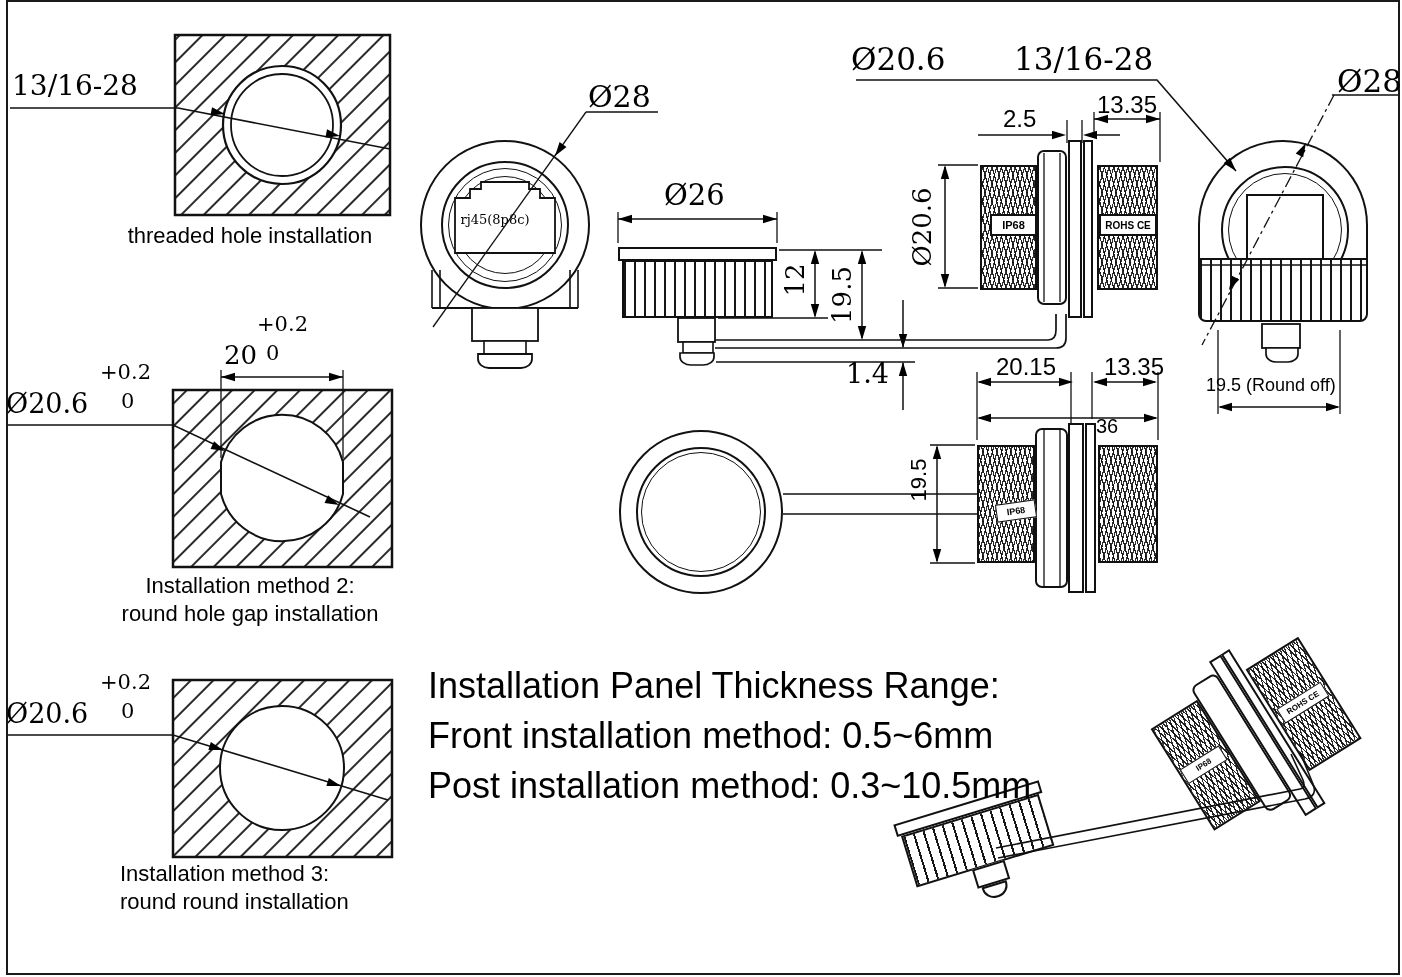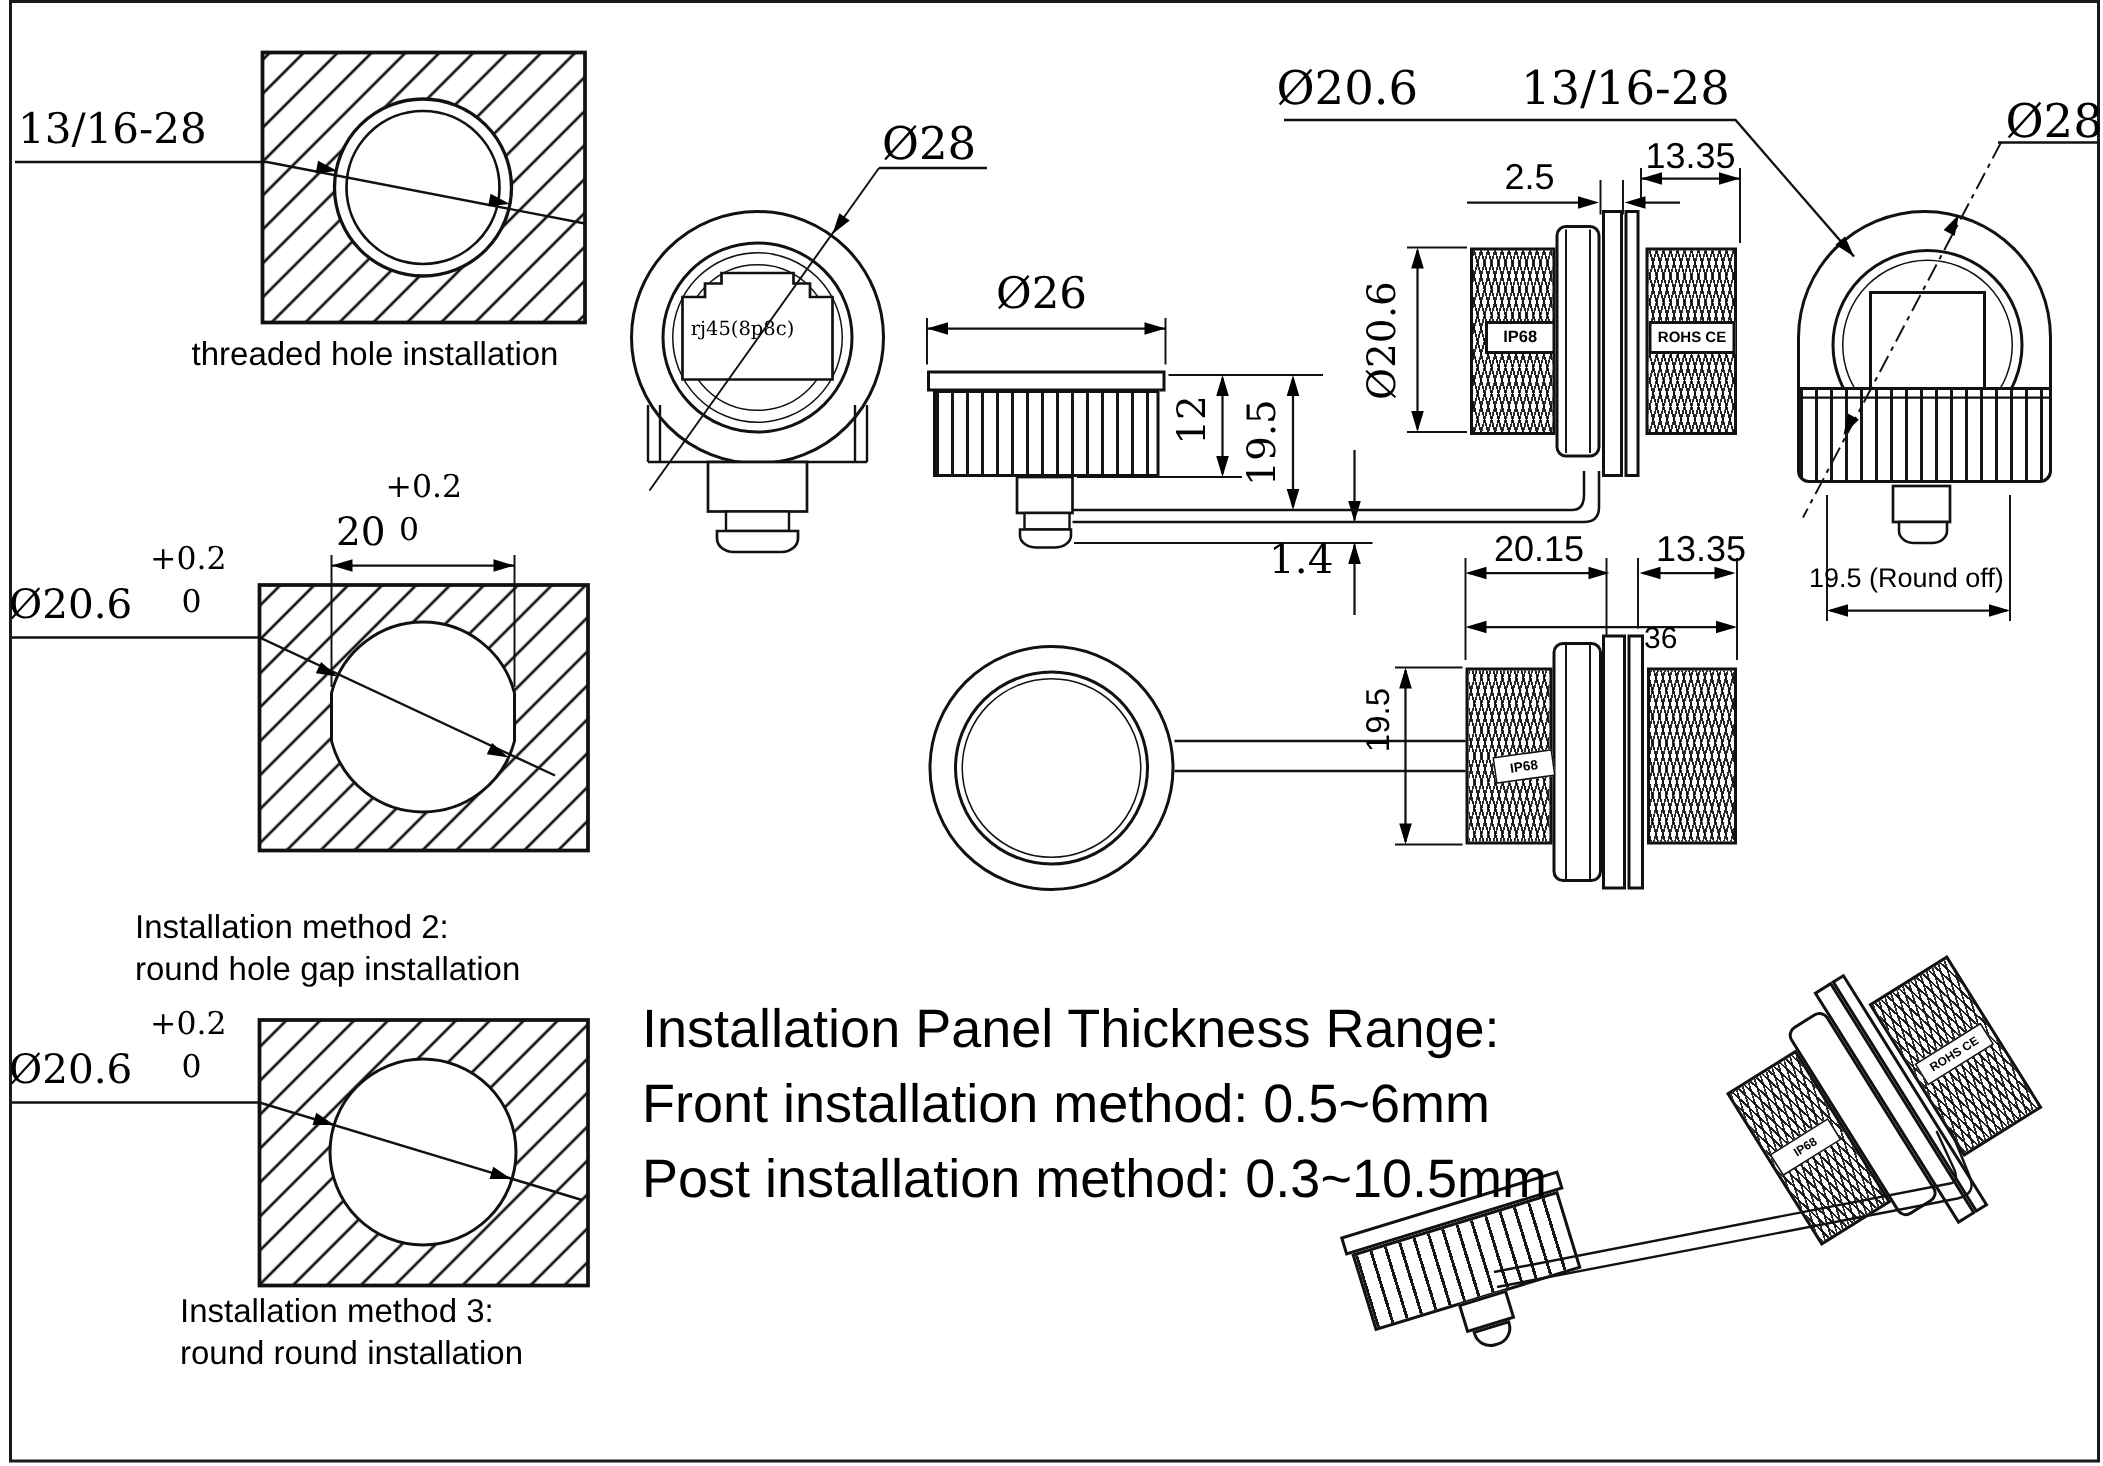--- a/index.html
+++ b/index.html
@@ -243,21 +243,21 @@
   <div class="t cap" style="left:90px;top:222px;width:320px;text-align:center;white-space:normal;">
     <div>threaded hole installation</div>
   </div>
 
   <div class="t serif" style="left:6px;top:390px;font-size:27px;">Ø20.6</div>
   <div class="t serif tol" style="left:100px;top:362px;">+0.2</div>
   <div class="t serif tol" style="left:121px;top:391px;">0</div>
   <div class="t serif" style="left:224px;top:342px;font-size:26px;">20</div>
   <div class="t serif tol" style="left:257px;top:314px;">+0.2</div>
   <div class="t serif tol" style="left:266px;top:343px;">0</div>
-  <div class="t cap" style="left:90px;top:572px;width:320px;text-align:left;white-space:normal;margin-top:32px;">
+  <div class="t cap" style="left:90px;top:572px;width:320px;text-align:center;white-space:normal;">
     <div>Installation method 2:</div>
     <div>round hole gap installation</div>
   </div>
 
   <div class="t serif" style="left:6px;top:700px;font-size:27px;">Ø20.6</div>
   <div class="t serif tol" style="left:100px;top:672px;">+0.2</div>
   <div class="t serif tol" style="left:121px;top:701px;">0</div>
   <div class="t cap" style="left:100px;top:860px;white-space:normal;margin-left:20px;">
     <div>Installation method 3:</div>
     <div>round round installation</div>

